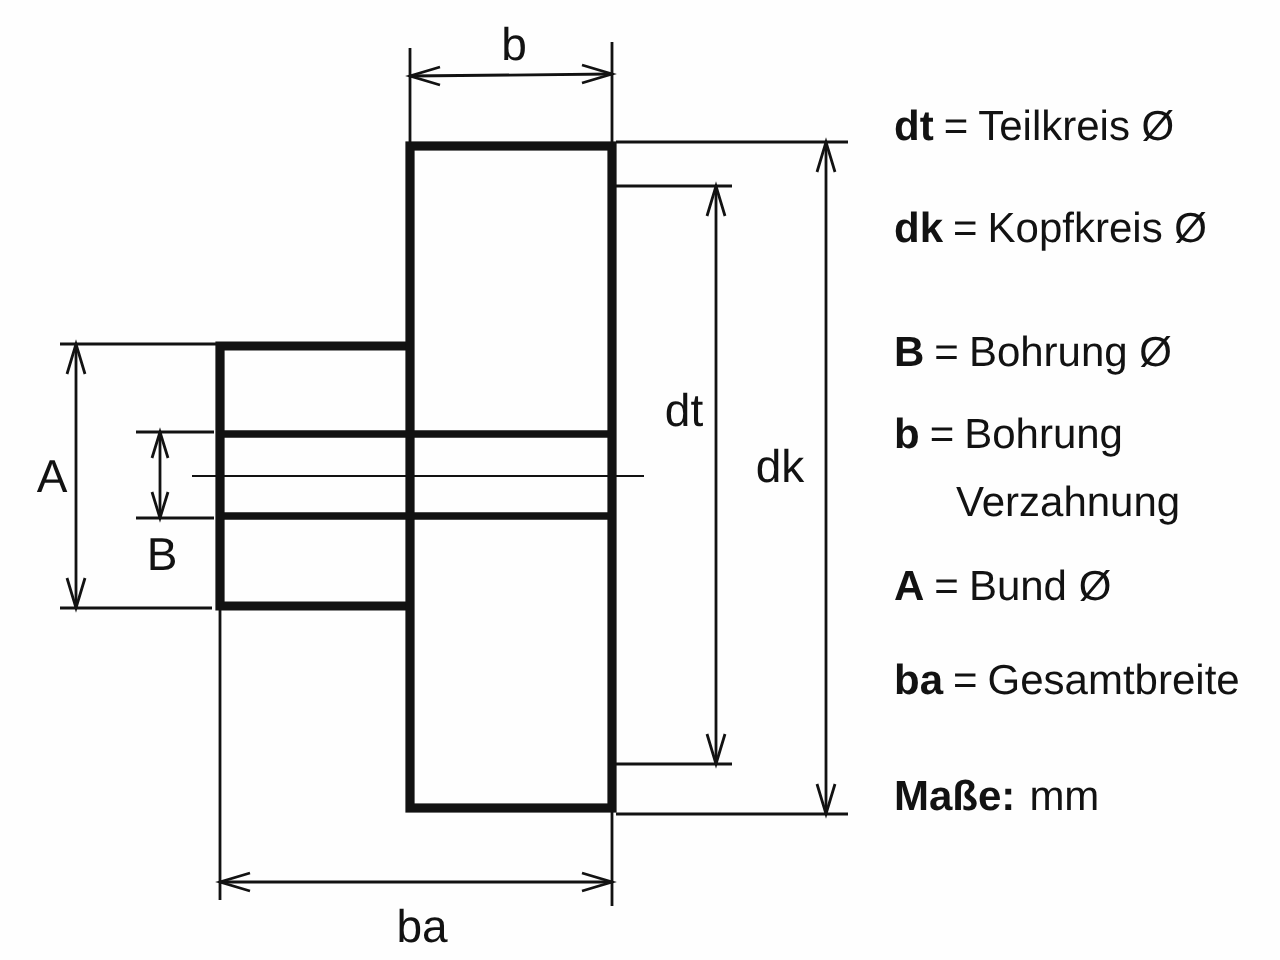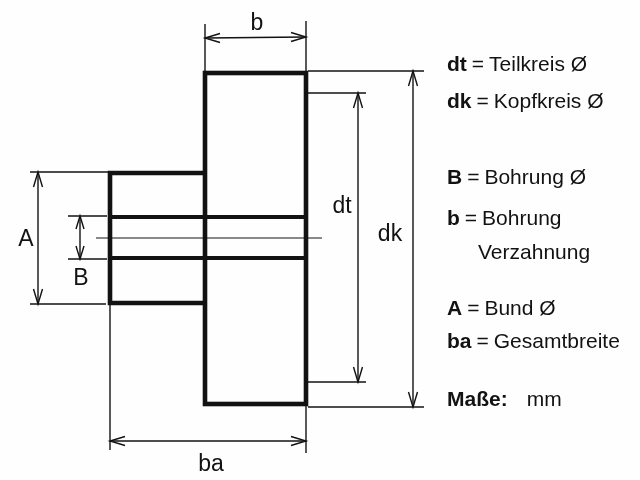--- a/index.html
+++ b/index.html
@@ -31,21 +31,21 @@
     position: absolute;
     left: 447px;
     white-space: nowrap;
     font-size: 21px;
     line-height: 24px;
     color: #121212;
   }
   .lrow .term { font-weight: bold; }
   .lrow .eq { margin: 0 5px; }
   .lrow .def { font-weight: normal; }
-  .lrow .unit-val { margin-left: 19px; font-weight: normal; }
+  .lrow .unit-val { margin-left: 7px; font-weight: normal; }
 </style>
 </head>
 <body>
 
 <div id="canvas">
 
   <svg id="diagram-svg" width="640" height="480" viewBox="0 0 640 480">
 
     <path d="M207,173 L110,173 L110,303 L207,303" fill="#fefefe" stroke="#121212" stroke-width="4.6"></path>
 
@@ -112,37 +112,37 @@
     </g>
     <text x="211" y="471" text-anchor="middle">ba</text>
   </svg>
 
   <div>
 
     <div class="lrow" style="top:52px">
       <span class="term">dt</span><span class="eq">=</span><span class="def">Teilkreis Ø</span>
     </div>
 
-    <div class="lrow" style="top:89px">
+    <div class="lrow" style="top:103px">
       <span class="term">dk</span><span class="eq">=</span><span class="def">Kopfkreis Ø</span>
     </div>
 
     <div class="lrow" style="top:165px">
       <span class="term">B</span><span class="eq">=</span><span class="def">Bohrung Ø</span>
     </div>
 
     <div class="lrow" style="top:206px">
       <span class="term">b</span><span class="eq">=</span><span class="def">Bohrung</span>
     </div>
 
     <div class="lrow" style="top:240px; left:478px">
       <span class="def">Verzahnung</span>
     </div>
 
-    <div class="lrow" style="top:296px">
+    <div class="lrow" style="top:282px">
       <span class="term">A</span><span class="eq">=</span><span class="def">Bund Ø</span>
     </div>
 
     <div class="lrow" style="top:329px">
       <span class="term">ba</span><span class="eq">=</span><span class="def">Gesamtbreite</span>
     </div>
 
     <div class="lrow" style="top:387px">
       <span class="term">Maße:</span><span class="unit-val">mm</span>
     </div>

